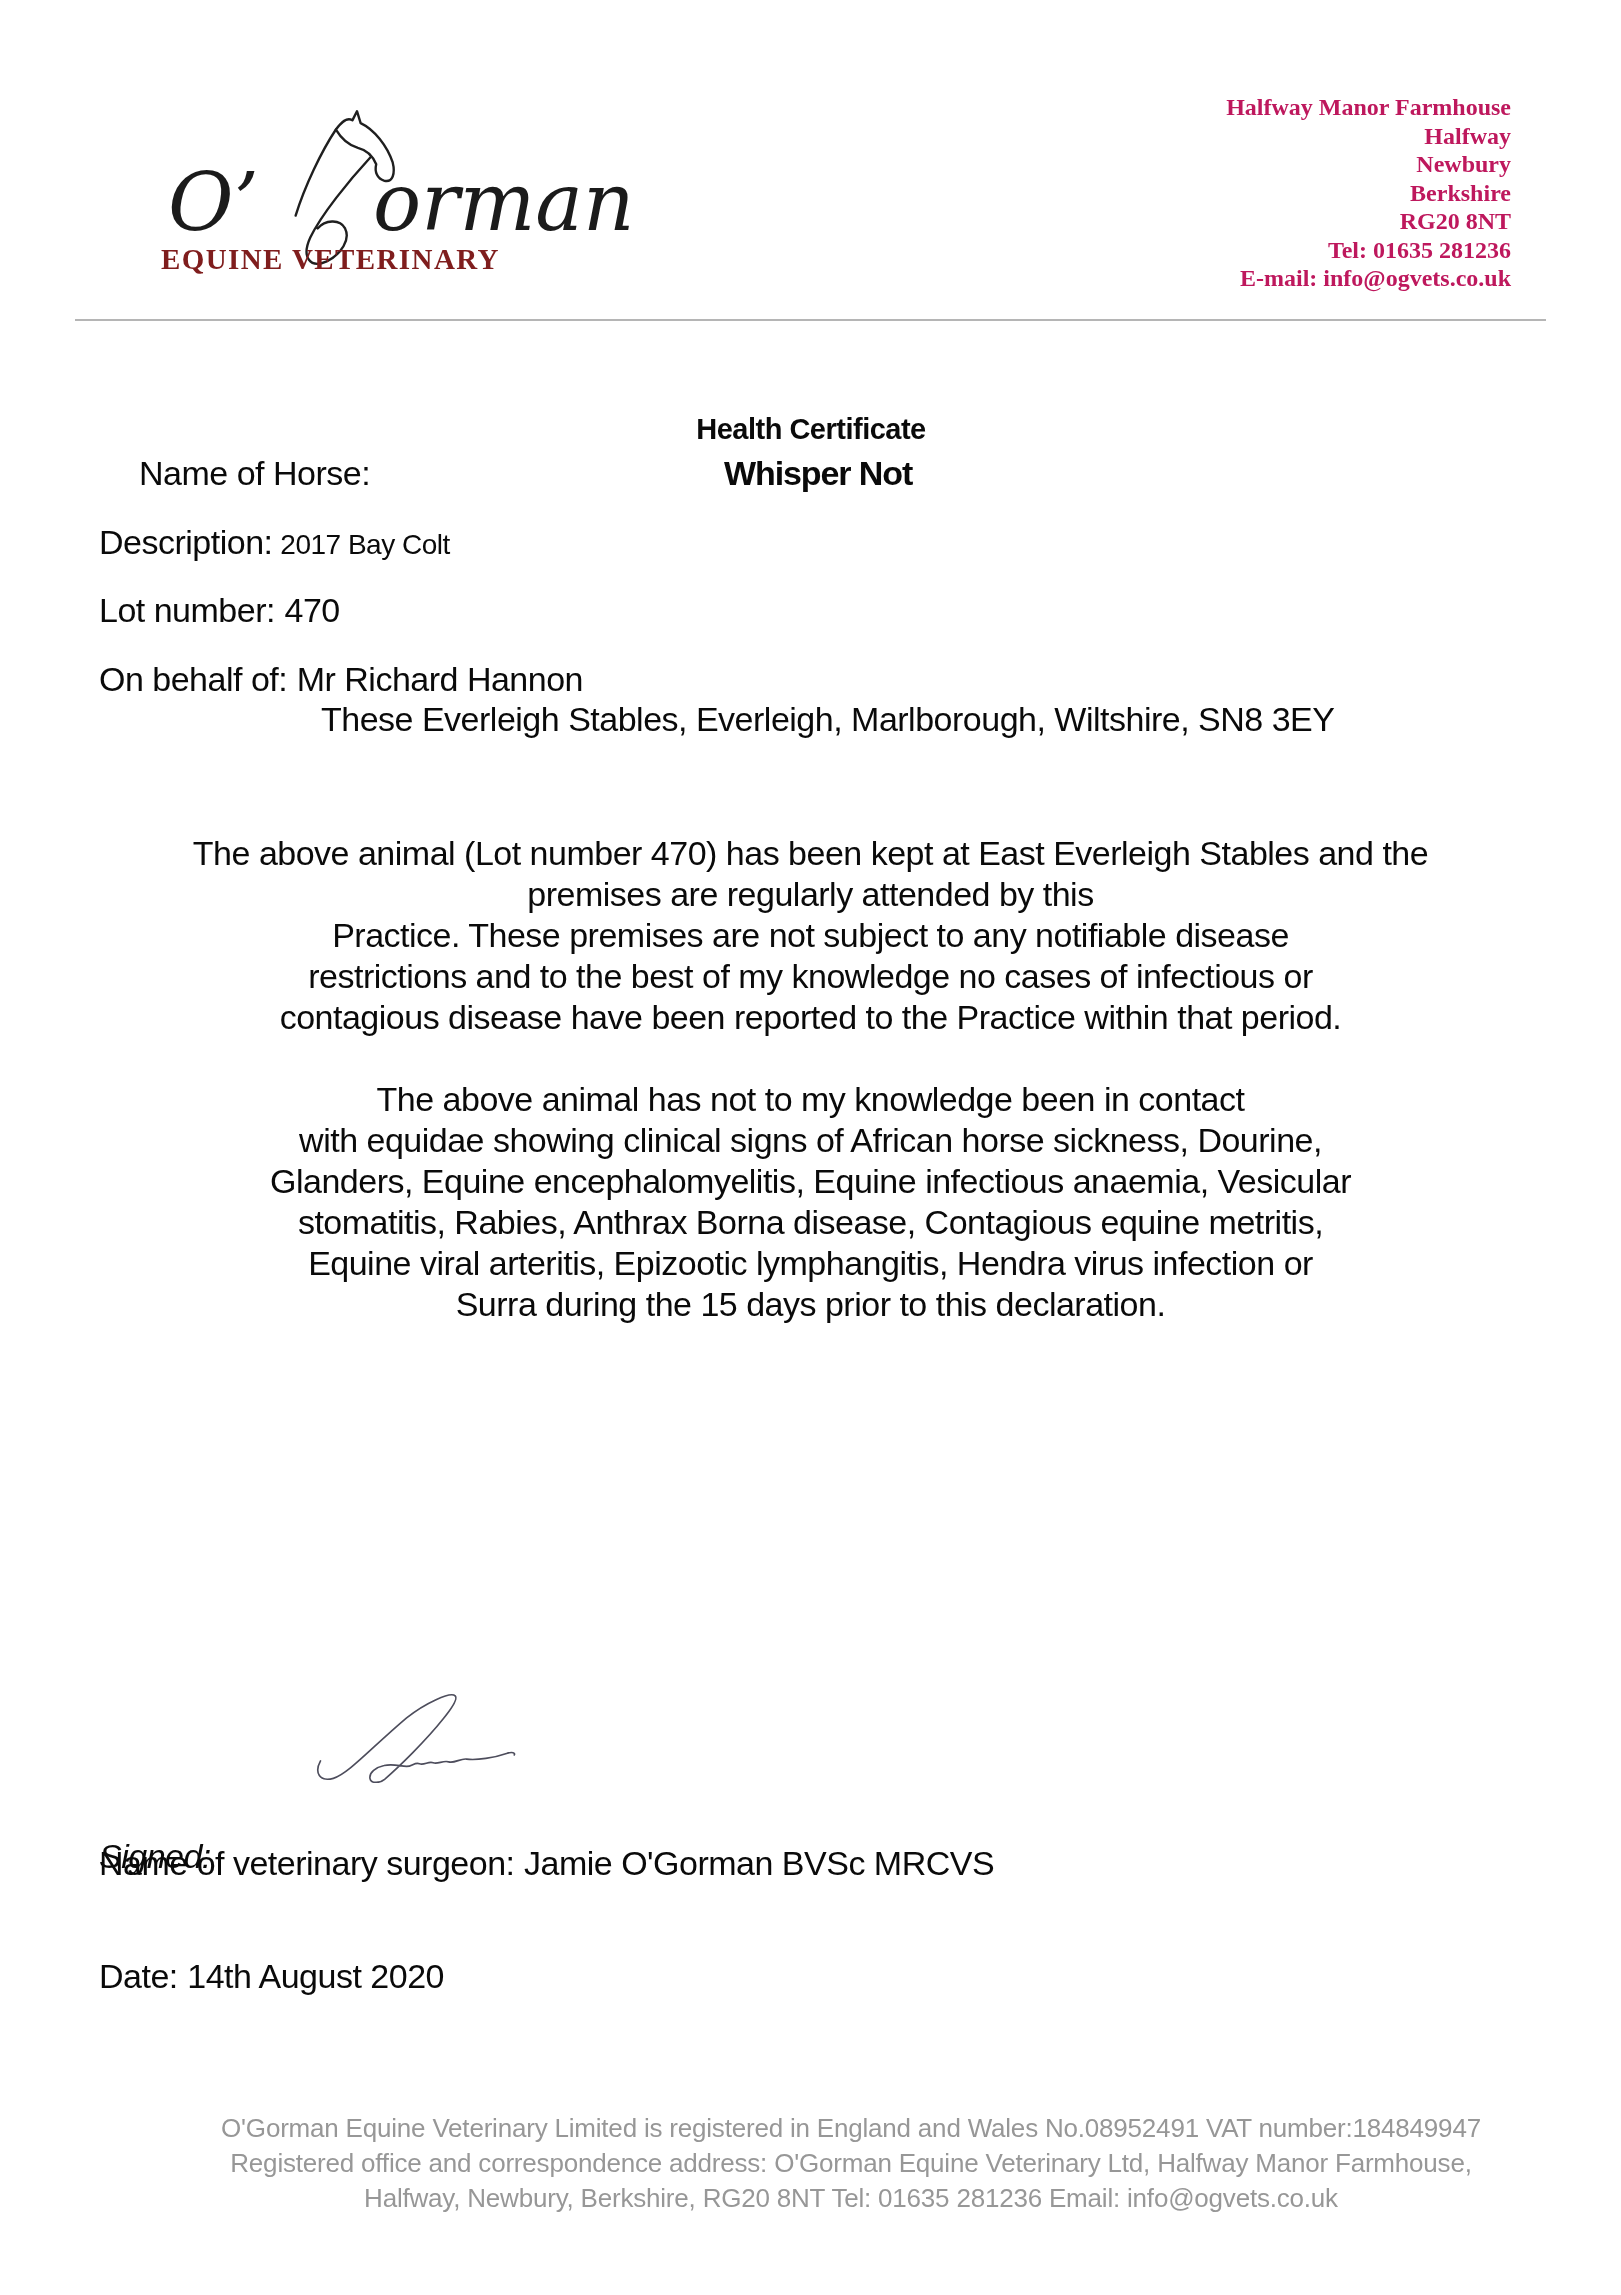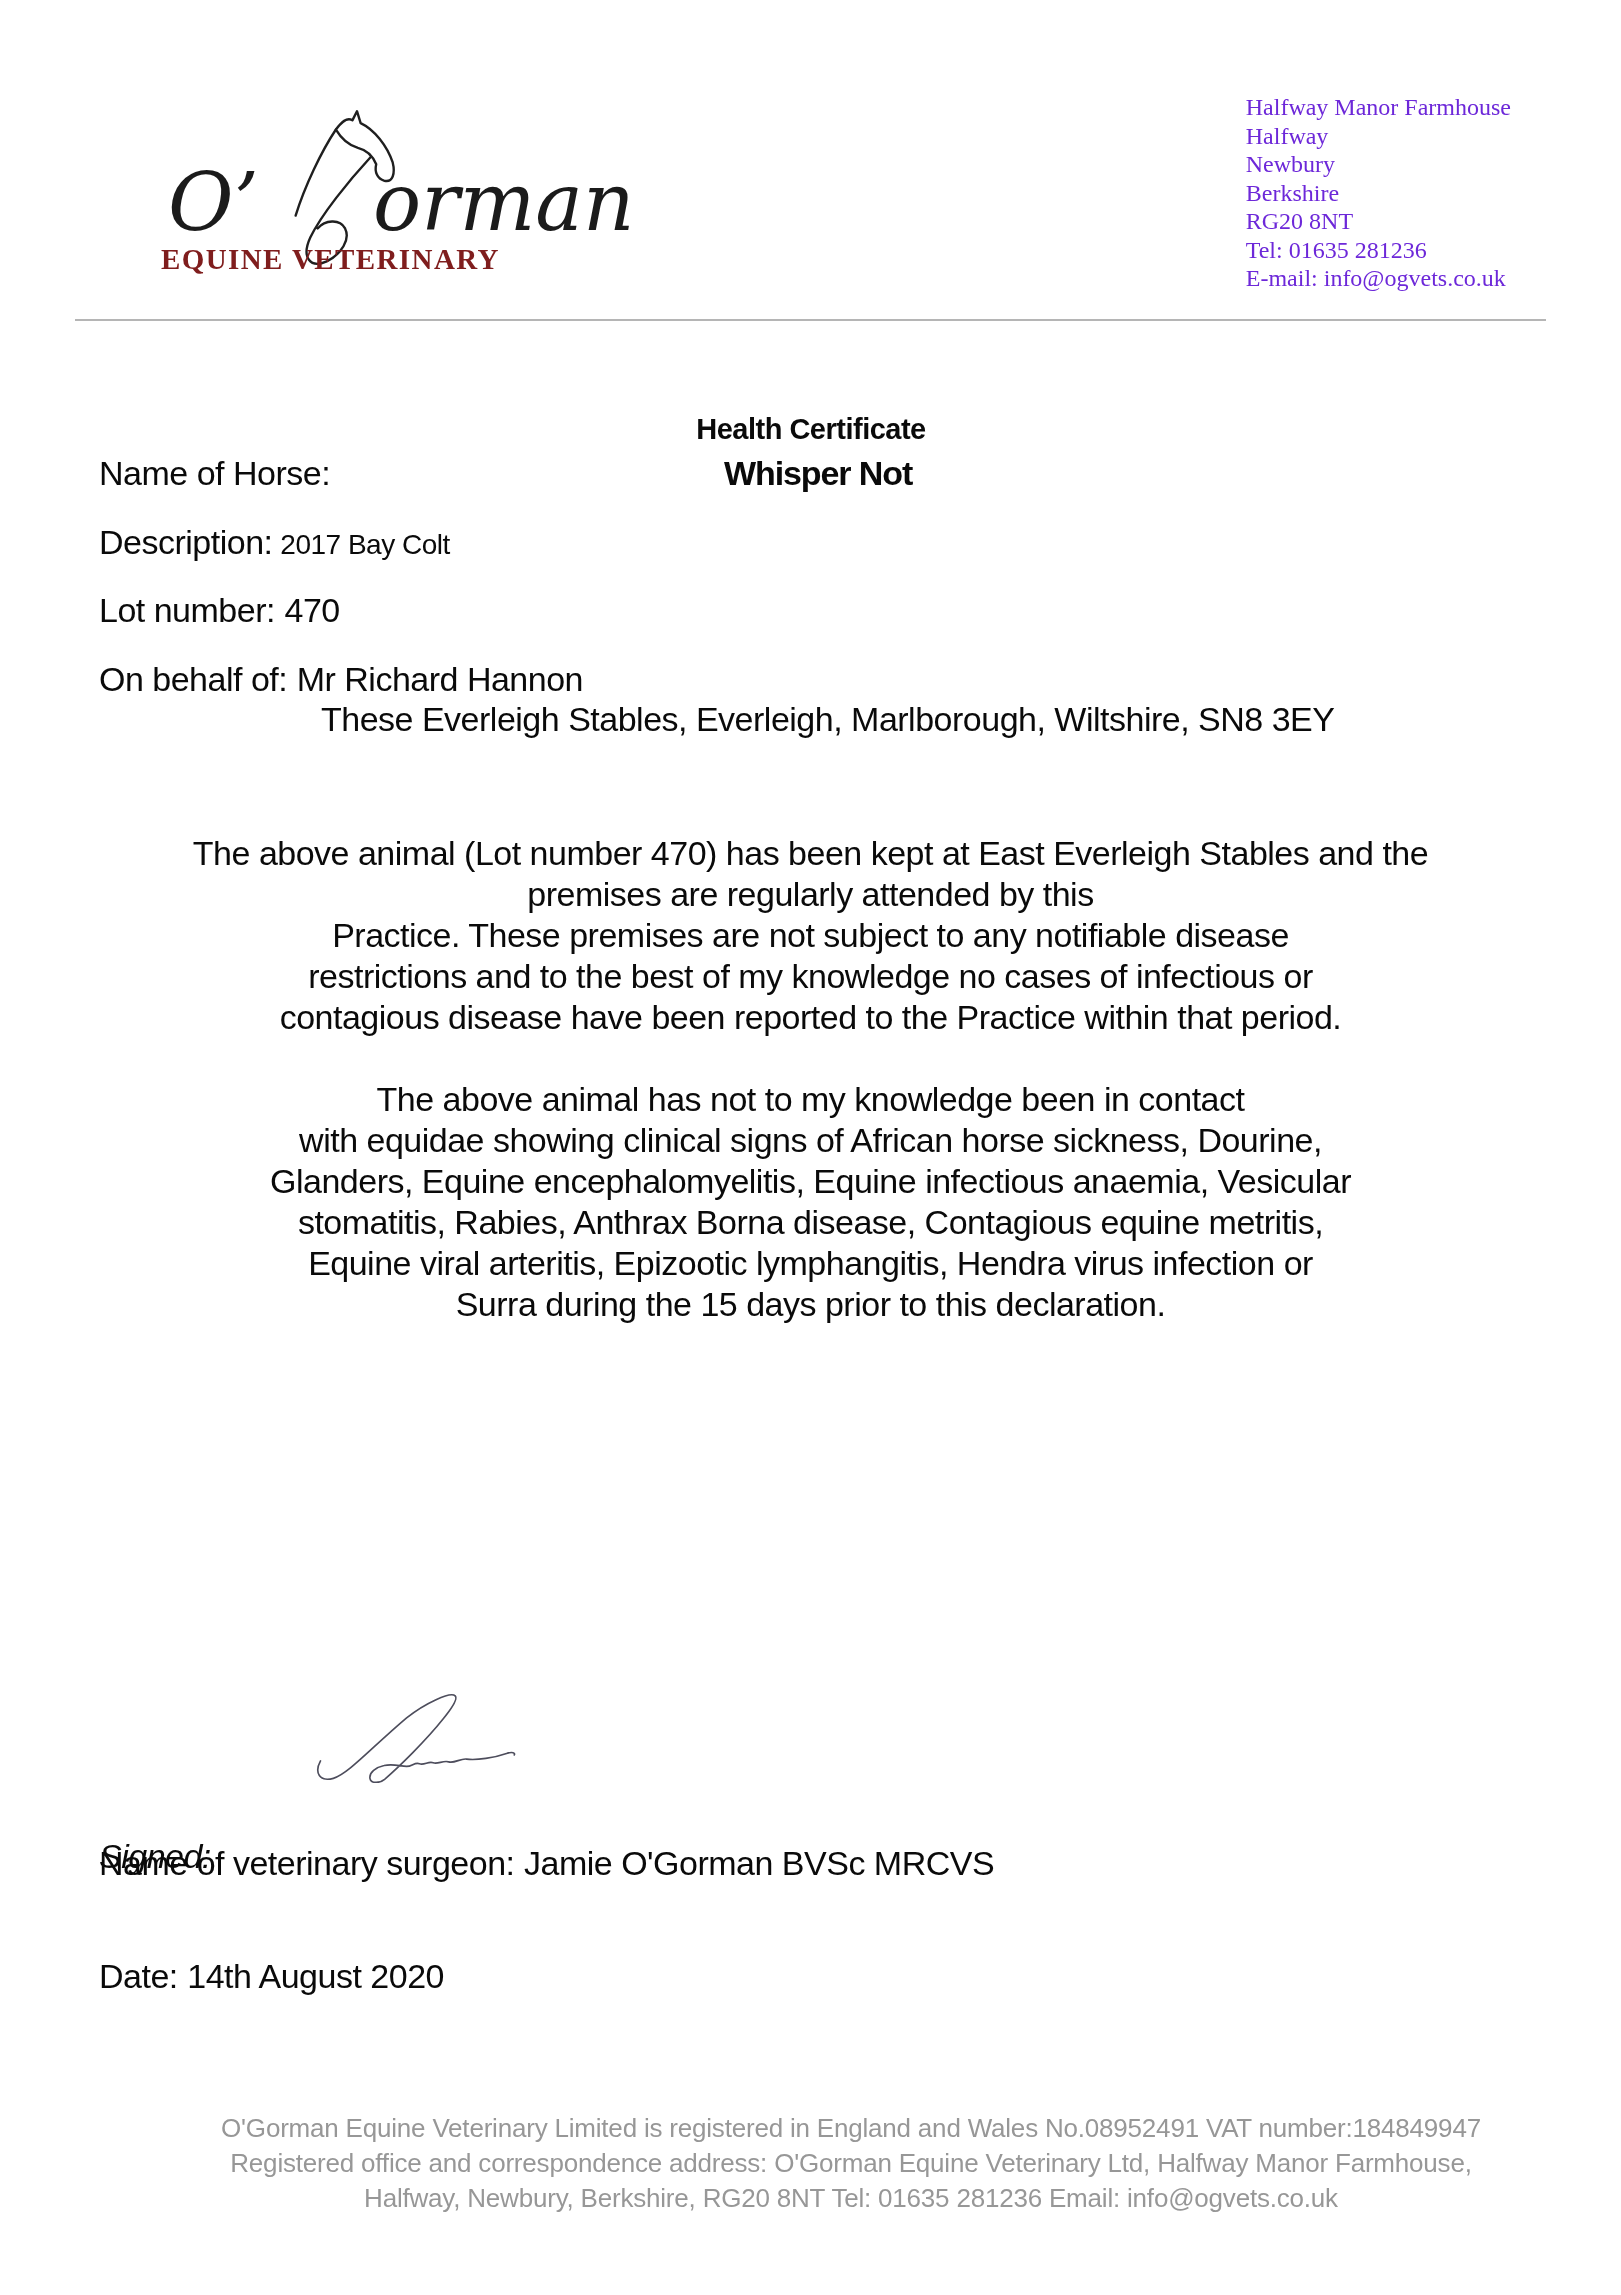--- a/index.html
+++ b/index.html
@@ -25,38 +25,38 @@
   .horse-svg path{fill:none;stroke:#1f1f1f;stroke-width:2.6;stroke-linecap:round;stroke-linejoin:round;}
   .tagline{
     position:absolute;left:161px;top:245px;width:436px;
     font-family:"Liberation Serif","DejaVu Serif",serif;
     font-weight:bold;font-size:29px;line-height:1;letter-spacing:1.4px;
     color:#7f1d1d;white-space:nowrap;
   }
   .address{
     position:absolute;top:93px;right:111px;
     font-family:"Liberation Serif","DejaVu Serif",serif;
-    font-weight:normal;font-size:24px;line-height:28.5px;
-    text-align:left;color:#6d28d9;
+    font-weight:bold;font-size:24px;line-height:28.5px;
+    text-align:right;color:#be185d;
     white-space:pre-line;
   }
   .divider{
     position:absolute;left:75px;top:319px;width:1471px;height:2.3px;
     background:var(--divider-gray,#b5b5b5);
   }
   
   .title{
     position:absolute;left:0;top:383px;width:1622px;
     text-align:center;font-weight:bold;font-size:29px;line-height:1;
     letter-spacing:-0.5px;
     margin-top:32px;
   }
   .row{position:absolute;left:99px;font-size:34px;line-height:1;letter-spacing:-0.5px;white-space:nowrap;}
   .row span + span{margin-left:0.28em;}
-  .row-horse{top:456px;}
+  .row-horse{top:456px;margin-left:40px;}
   .horse-value{
     position:absolute;left:724px;top:456px;
     font-weight:bold;font-size:34px;line-height:1;letter-spacing:-1.1px;
     white-space:nowrap;
   }
   .row-desc{top:525px;}
   .desc-value{font-size:28px;}
   .row-lot{top:593px;}
   .row-behalf{top:662px;}
   .row-behalf-addr{left:321px;top:702px;}

